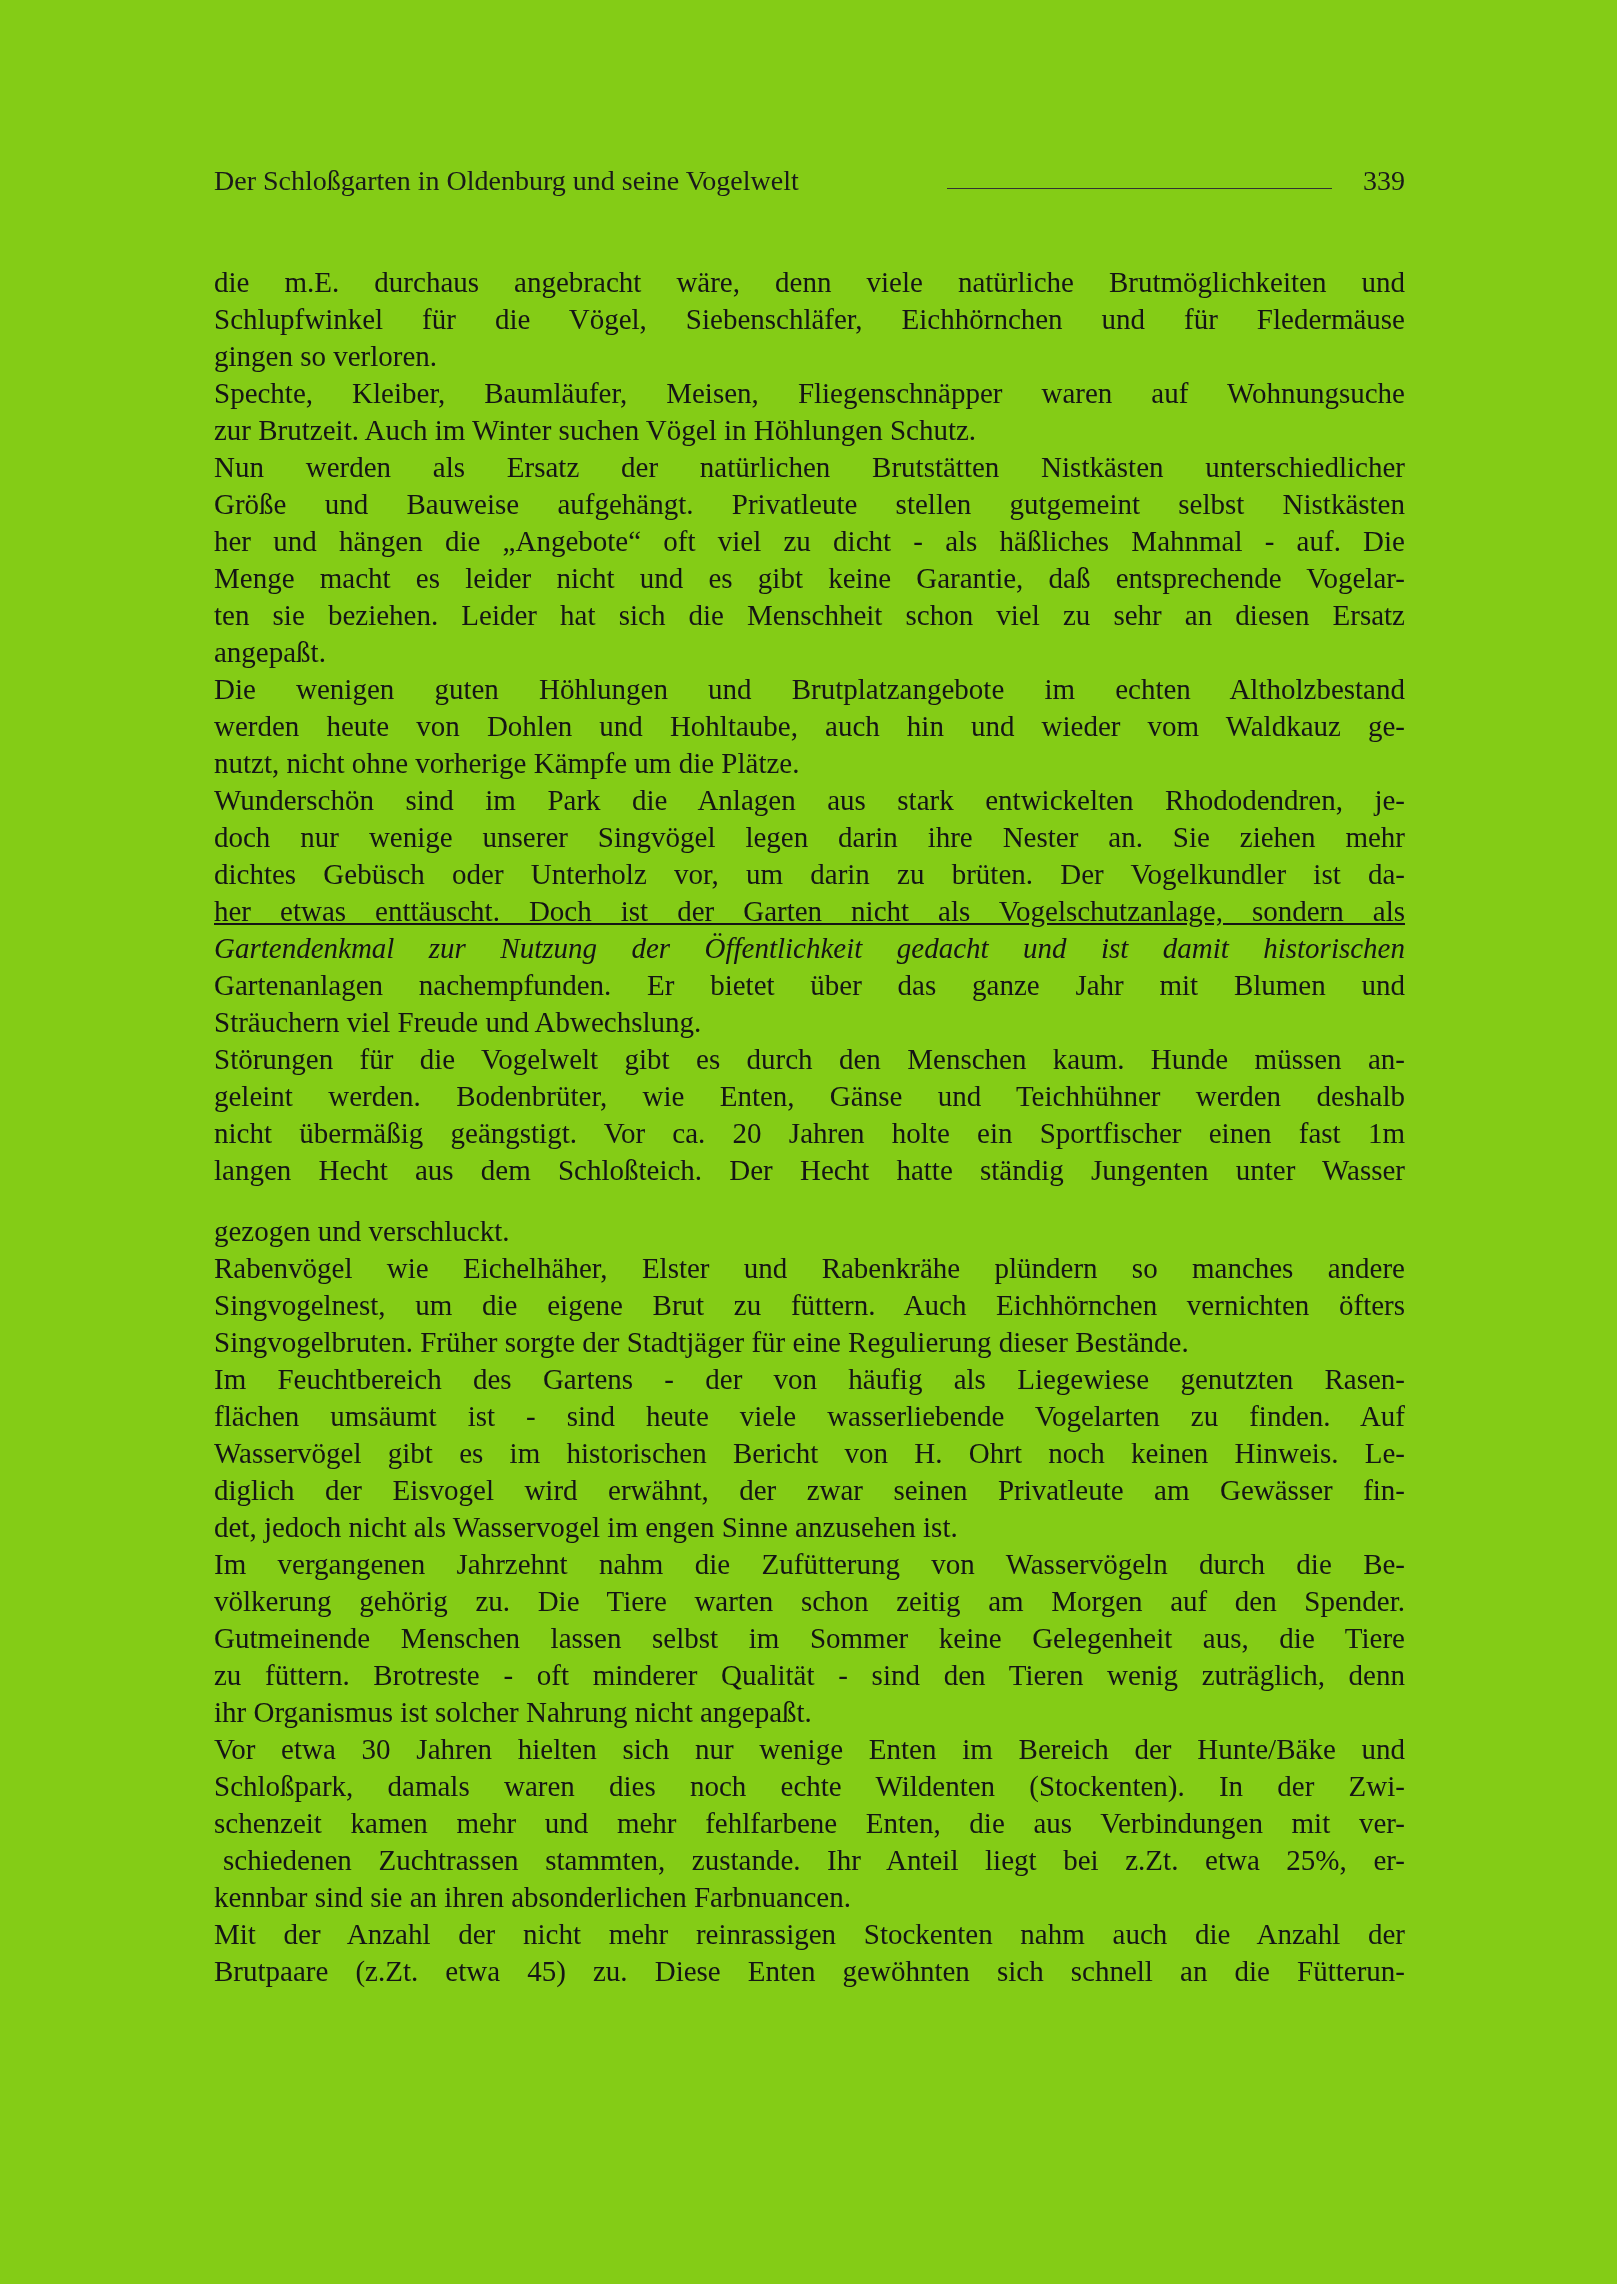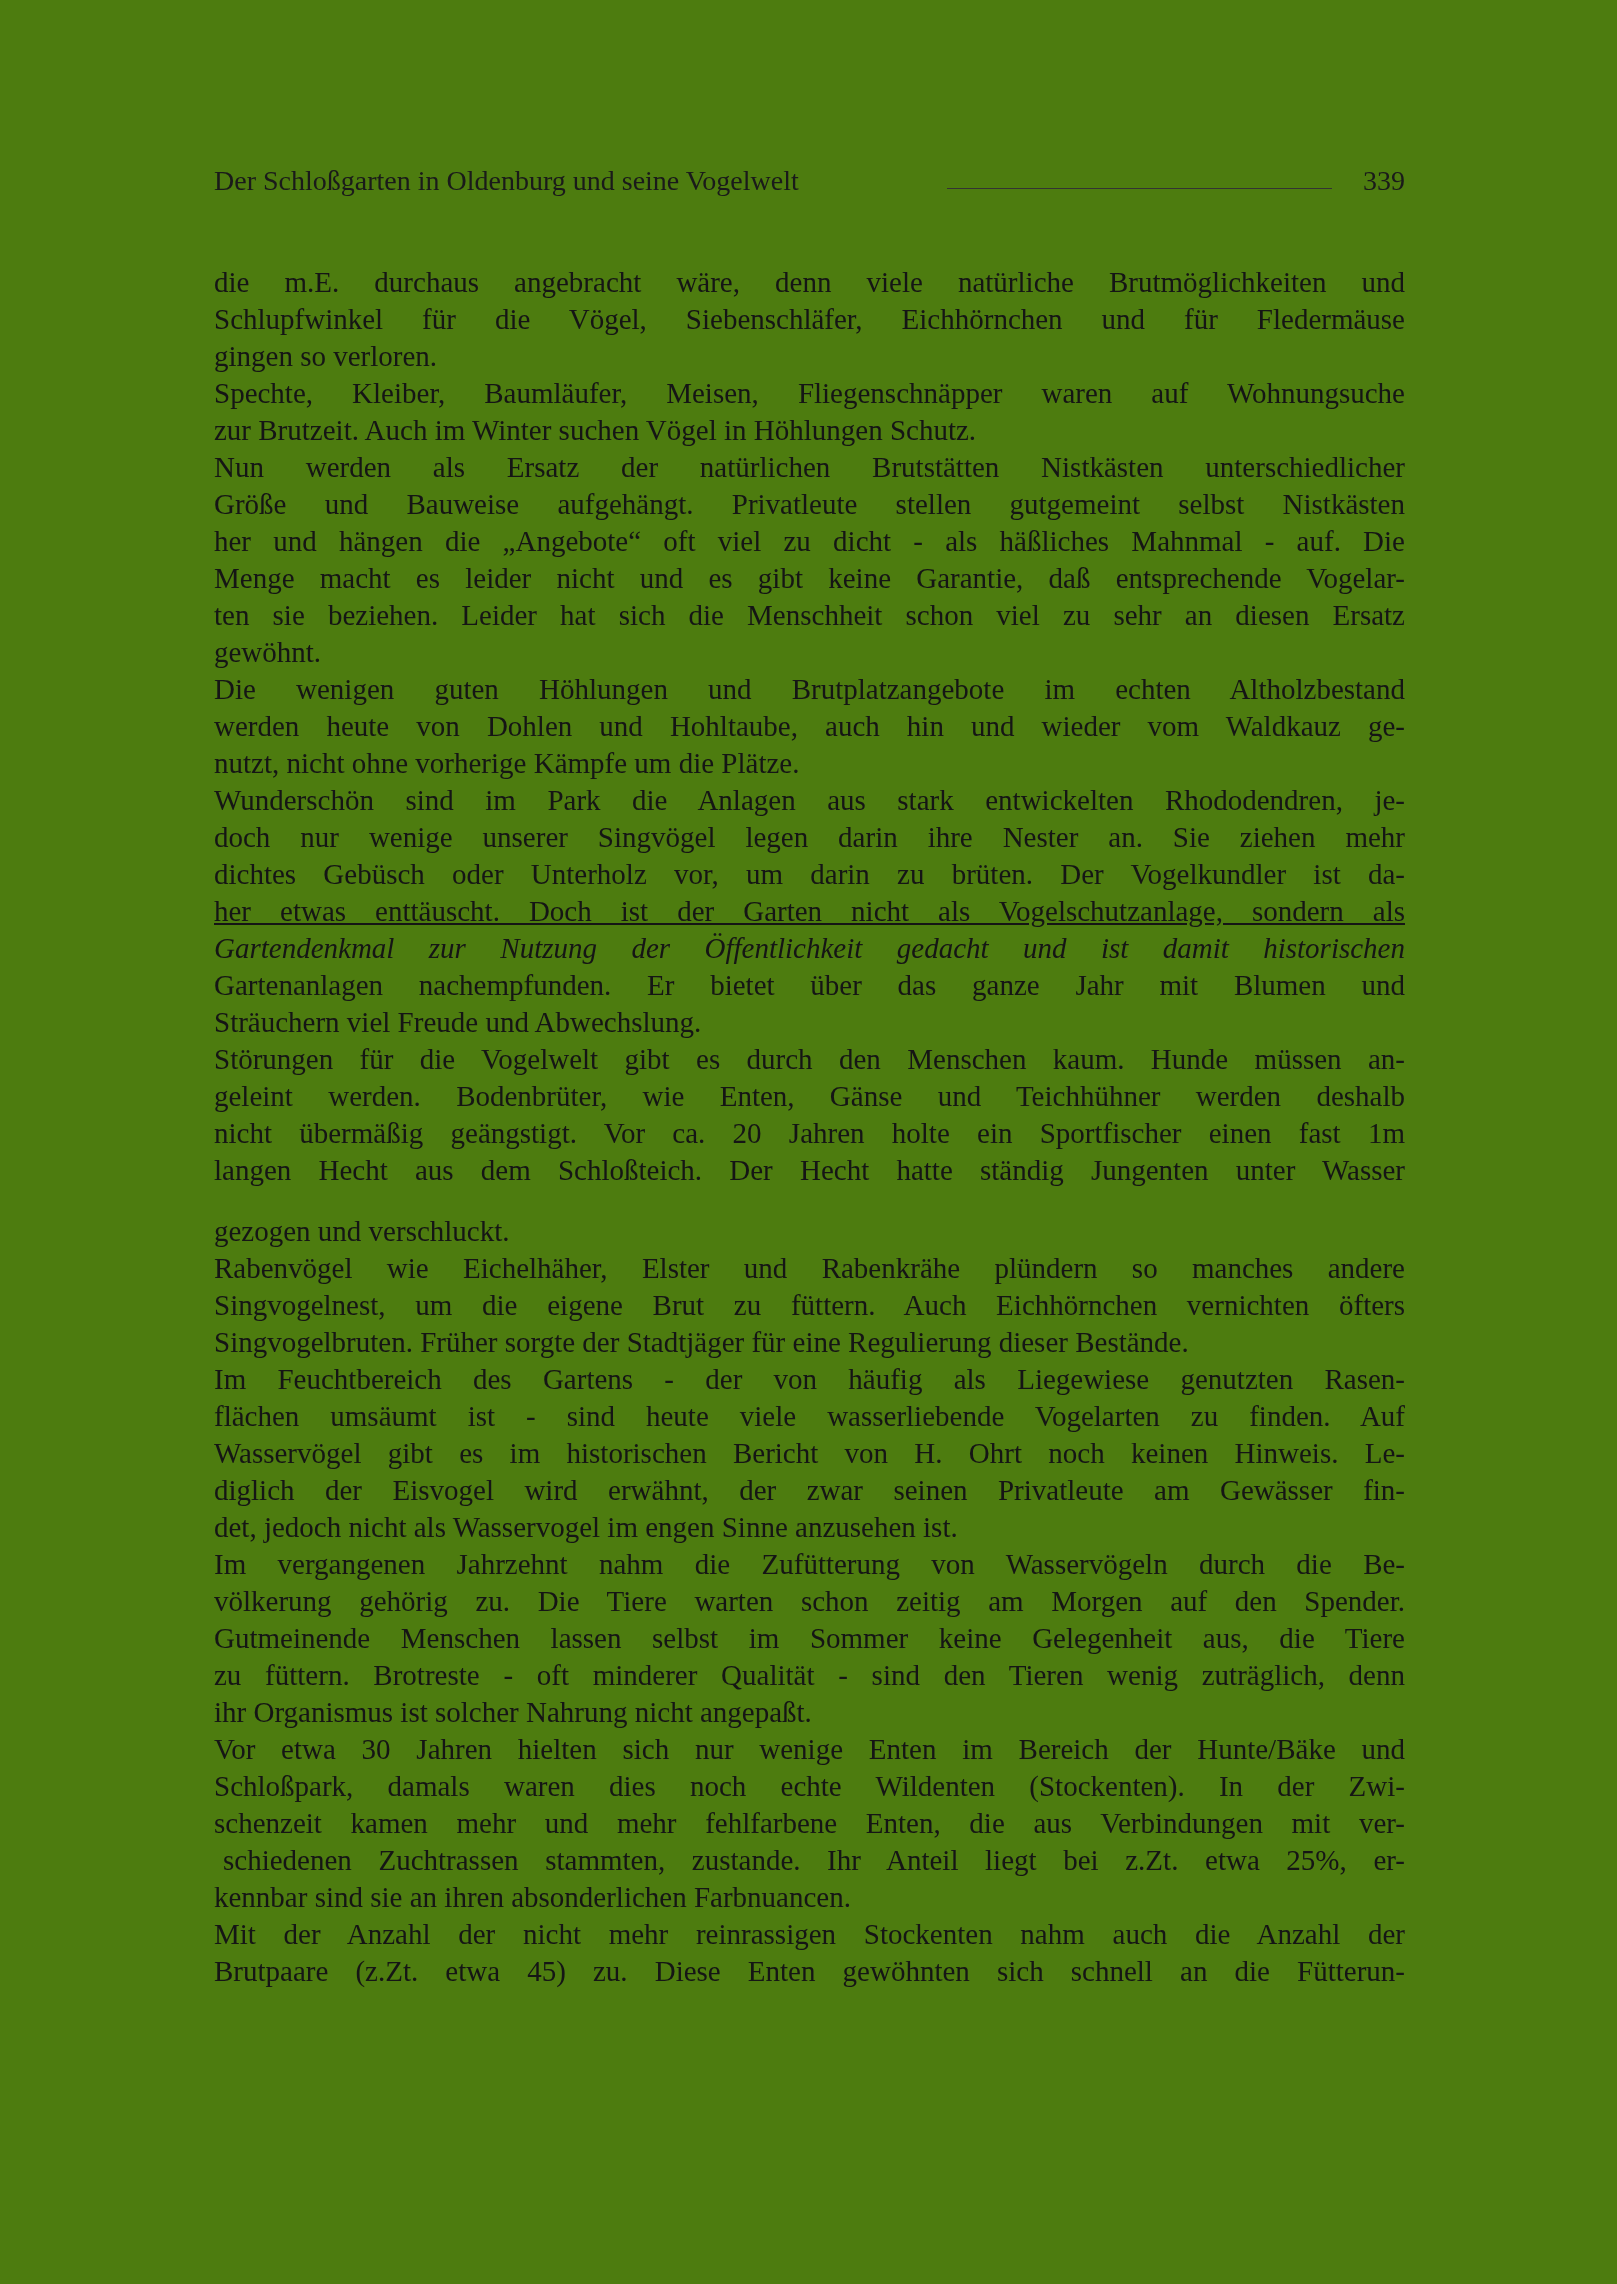--- a/index.html
+++ b/index.html
@@ -1,17 +1,17 @@
 <!DOCTYPE html>
 <html style="font-size:13px"><head>
 <meta charset="utf-8">
 <style>
   html, body { margin: 0; padding: 0; background: #ffffff; }
   body { width: 1618px; height: 2284px; position: relative; overflow: hidden; }
-  .page { position: absolute; left: 0; top: 0; width: 1618px; height: 2284px; background: #4d7c0f; }
+  .page { position: absolute; left: 0; top: 0; width: 1618px; height: 2284px; background: #84cc16; }
   .header { position: absolute; left: 214px; top: 165px; width: 1191px; height: 40px;
     font-family: "Liberation Serif", "DejaVu Serif", serif; font-size: 28px; color: #1a1a1a; }
   .header .title { position: absolute; left: 0; top: 0; white-space: nowrap; }
   .header .rule { position: absolute; left: 733px; right: 73px; top: 22.6px; height: 0; border-top: 1.6px solid #333; }
   .header .pageno { position: absolute; right: 0; top: 0; }
   .body { position: absolute; left: 214px; top: 264px; width: 1191px;
     font-family: "Liberation Serif", "DejaVu Serif", serif; font-size: 29px; line-height: 37px; color: #151515; }
   .line { display: block; height: 37px; white-space: nowrap; text-align: justify; text-align-last: justify; }
   .line.last { text-align-last: left; }
 </style>
@@ -28,21 +28,21 @@
       <span class="line" style="white-space: normal;">die m.E. durchaus angebracht wäre, denn viele natürliche Brutmöglichkeiten und</span>
       <span class="line" style="white-space: normal;">Schlupfwinkel für die Vögel, Siebenschläfer, Eichhörnchen und für Fledermäuse</span>
       <span class="line last" style="white-space: normal;">gingen so verloren.</span>
       <span class="line" style="white-space: normal;">Spechte, Kleiber, Baumläufer, Meisen, Fliegenschnäpper waren auf Wohnungsuche</span>
       <span class="line last" style="white-space: normal;">zur Brutzeit. Auch im Winter suchen Vögel in Höhlungen Schutz.</span>
       <span class="line" style="white-space: normal;">Nun werden als Ersatz der natürlichen Brutstätten Nistkästen unterschiedlicher</span>
       <span class="line" style="white-space: normal;">Größe und Bauweise aufgehängt. Privatleute stellen gutgemeint selbst Nistkästen</span>
       <span class="line" style="white-space: normal;">her und hängen die „Angebote“ oft viel zu dicht - als häßliches Mahnmal - auf. Die</span>
       <span class="line" style="white-space: normal;">Menge macht es leider nicht und es gibt keine Garantie, daß entsprechende Vogelar-</span>
       <span class="line" style="white-space: normal;">ten sie beziehen. Leider hat sich die Menschheit schon viel zu sehr an diesen Ersatz</span>
-      <span class="line last" style="white-space: normal;">gewöhnt.</span>
+      <span class="line last" style="white-space: normal;">angepaßt.</span>
       <span class="line" style="white-space: normal;">Die wenigen guten Höhlungen und Brutplatzangebote im echten Altholzbestand</span>
       <span class="line" style="white-space: normal;">werden heute von Dohlen und Hohltaube, auch hin und wieder vom Waldkauz ge-</span>
       <span class="line last" style="white-space: normal;">nutzt, nicht ohne vorherige Kämpfe um die Plätze.</span>
       <span class="line" style="white-space: normal;">Wunderschön sind im Park die Anlagen aus stark entwickelten Rhododendren, je-</span>
       <span class="line" style="white-space: normal;">doch nur wenige unserer Singvögel legen darin ihre Nester an. Sie ziehen mehr</span>
       <span class="line" style="white-space: normal;">dichtes Gebüsch oder Unterholz vor, um darin zu brüten. Der Vogelkundler ist da-</span>
       <span class="line" style="white-space: normal; text-decoration: underline;">her etwas enttäuscht. Doch ist der Garten nicht als Vogelschutzanlage, sondern als</span>
       <span class="line" style="white-space: normal; font-style: italic;">Gartendenkmal zur Nutzung der Öffentlichkeit gedacht und ist damit historischen</span>
       <span class="line" style="white-space: normal;">Gartenanlagen nachempfunden. Er bietet über das ganze Jahr mit Blumen und</span>
       <span class="line last" style="white-space: normal;">Sträuchern viel Freude und Abwechslung.</span>

